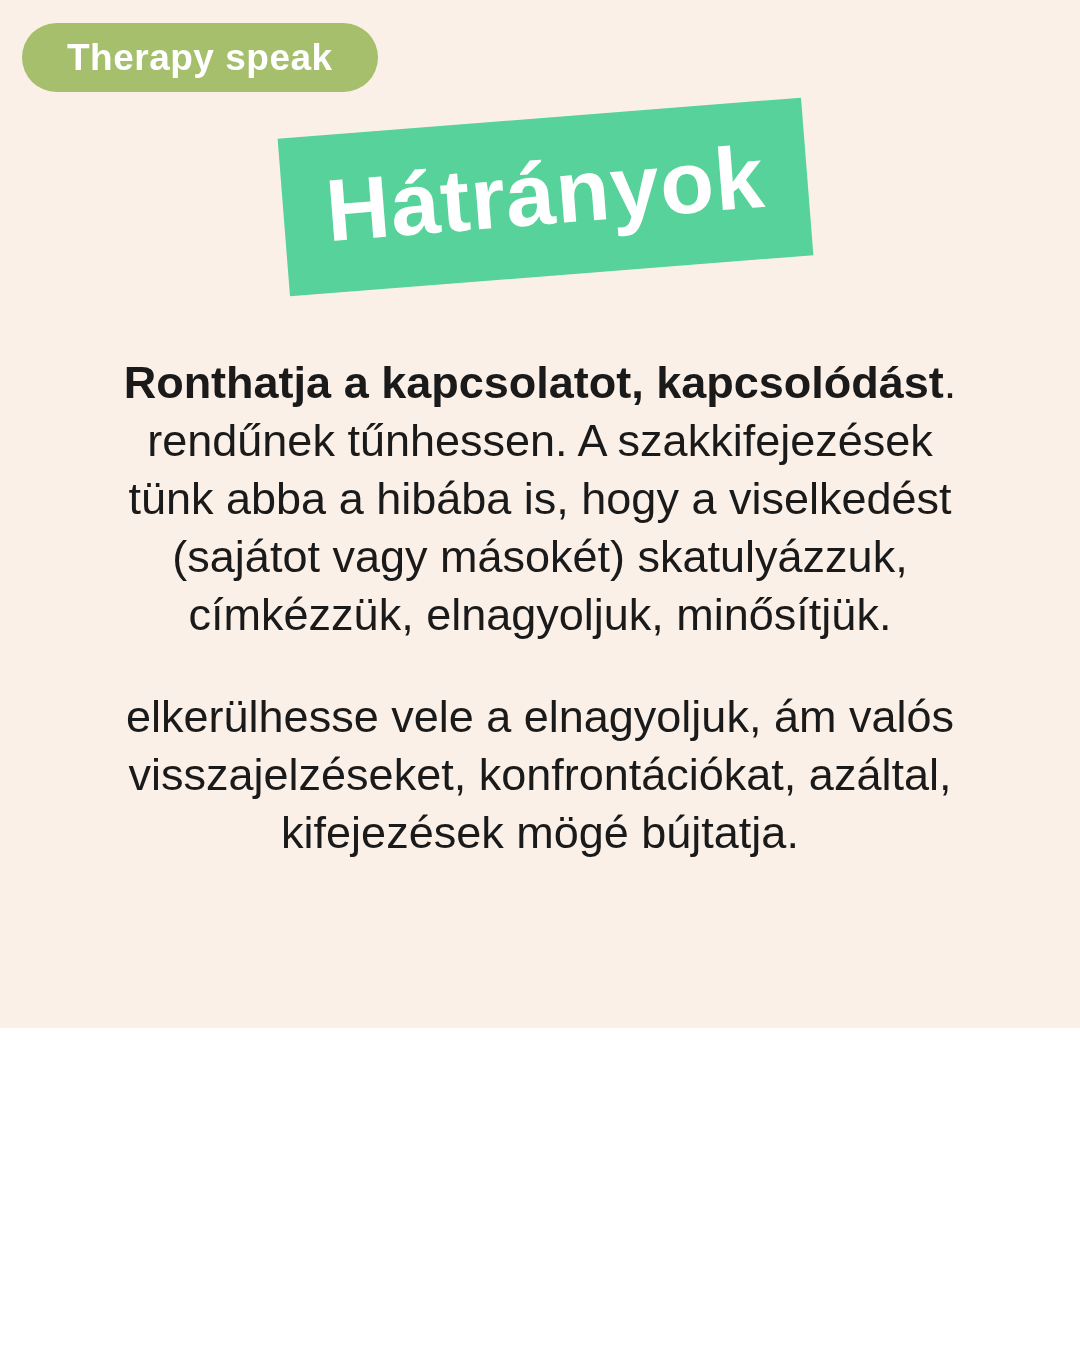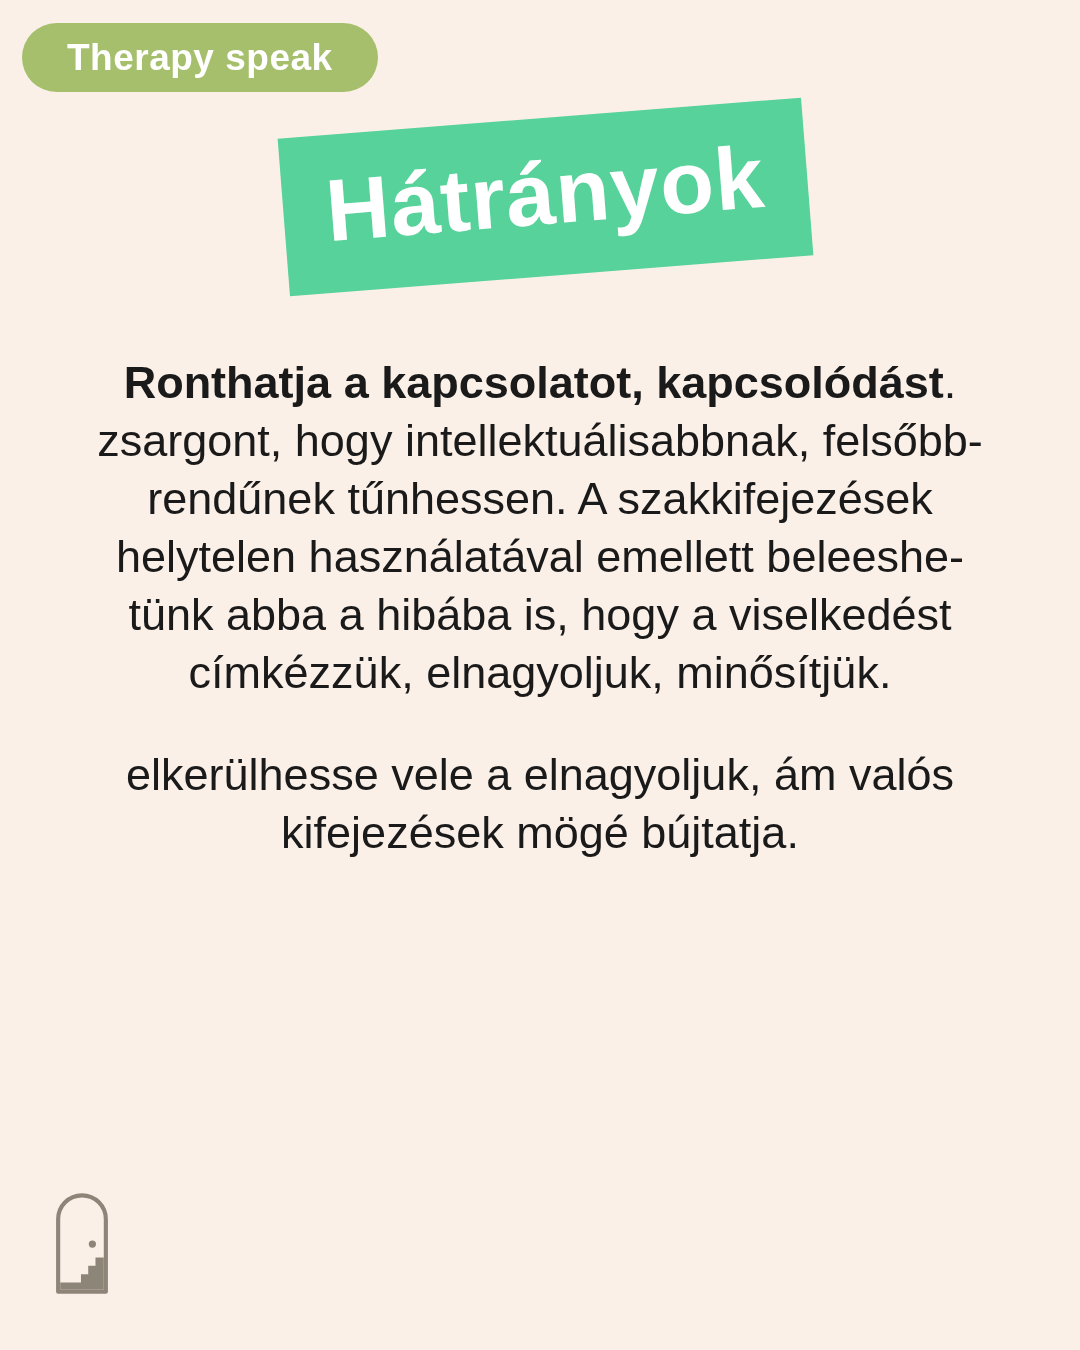--- a/index.html
+++ b/index.html
@@ -9,21 +9,21 @@
     --banner-bg:#56d29a;
     --banner-text:#ffffff;
     --body-text:#1a1a1a;
     --logo:#8e8579;
   }
   *{margin:0;padding:0;box-sizing:border-box;}
   html,body{width:1080px;}
   body{font-family:"Liberation Sans",sans-serif;}
   .page{
     position:relative;
-    width:1080px;height:1350px;
+    width:1080px;height:1028px;
     background:var(--page-bg);
     overflow:hidden;
   }
   .badge{
     position:absolute;left:22px;top:23px;
     height:69px;padding:0 45px;
     background:var(--badge-bg);
     border-radius:35px;
     display:inline-flex;align-items:center;justify-content:center;
   }
@@ -66,28 +66,28 @@
     <span>Therapy speak</span>
   </div>
 
   <div class="banner">
     <span>Hátrányok</span>
   </div>
 
   <div class="body-text">
       <div class="paragraph">
         <div class="line"><span class="bold">Ronthatja a kapcsolatot, kapcsolódást</span><span>.</span></div>
-        <div class="line"><span>zsargont, hogy intellektuálisabbnak, felsőbb-</span></div>
         <div class="line"><span>rendűnek tűnhessen. A szakkifejezések</span></div>
-        <div class="line"><span>helytelen használatával emellett beleeshe-</span></div>
         <div class="line"><span>tünk abba a hibába is, hogy a viselkedést</span></div>
+        <div class="line"><span>(sajátot vagy másokét) skatulyázzuk,</span></div>
         <div class="line"><span>címkézzük, elnagyoljuk, minősítjük.</span></div>
       </div>
       <div class="paragraph">
         <div class="line"><span>elkerülhesse vele a elnagyoljuk, ám valós</span></div>
+        <div class="line"><span>visszajelzéseket, konfrontációkat, azáltal,</span></div>
         <div class="line"><span>kifejezések mögé bújtatja.</span></div>
       </div>
     </div>
 
   <div class="logo">
     <svg width="56" height="108" viewBox="0 0 54 104" xmlns="http://www.w3.org/2000/svg">
       <path d="M4 100 V30 A23 23 0 0 1 50 30 V100 Z" fill="none" stroke="var(--logo)" stroke-width="4" stroke-linejoin="round"></path>
       <circle cx="37" cy="54" r="3.5" fill="var(--logo)"></circle>
       <path d="M6 98 V91 H26 V83 H33 V75 H40 V67 H48 V98 Z" fill="var(--logo)"></path>
     </svg>

